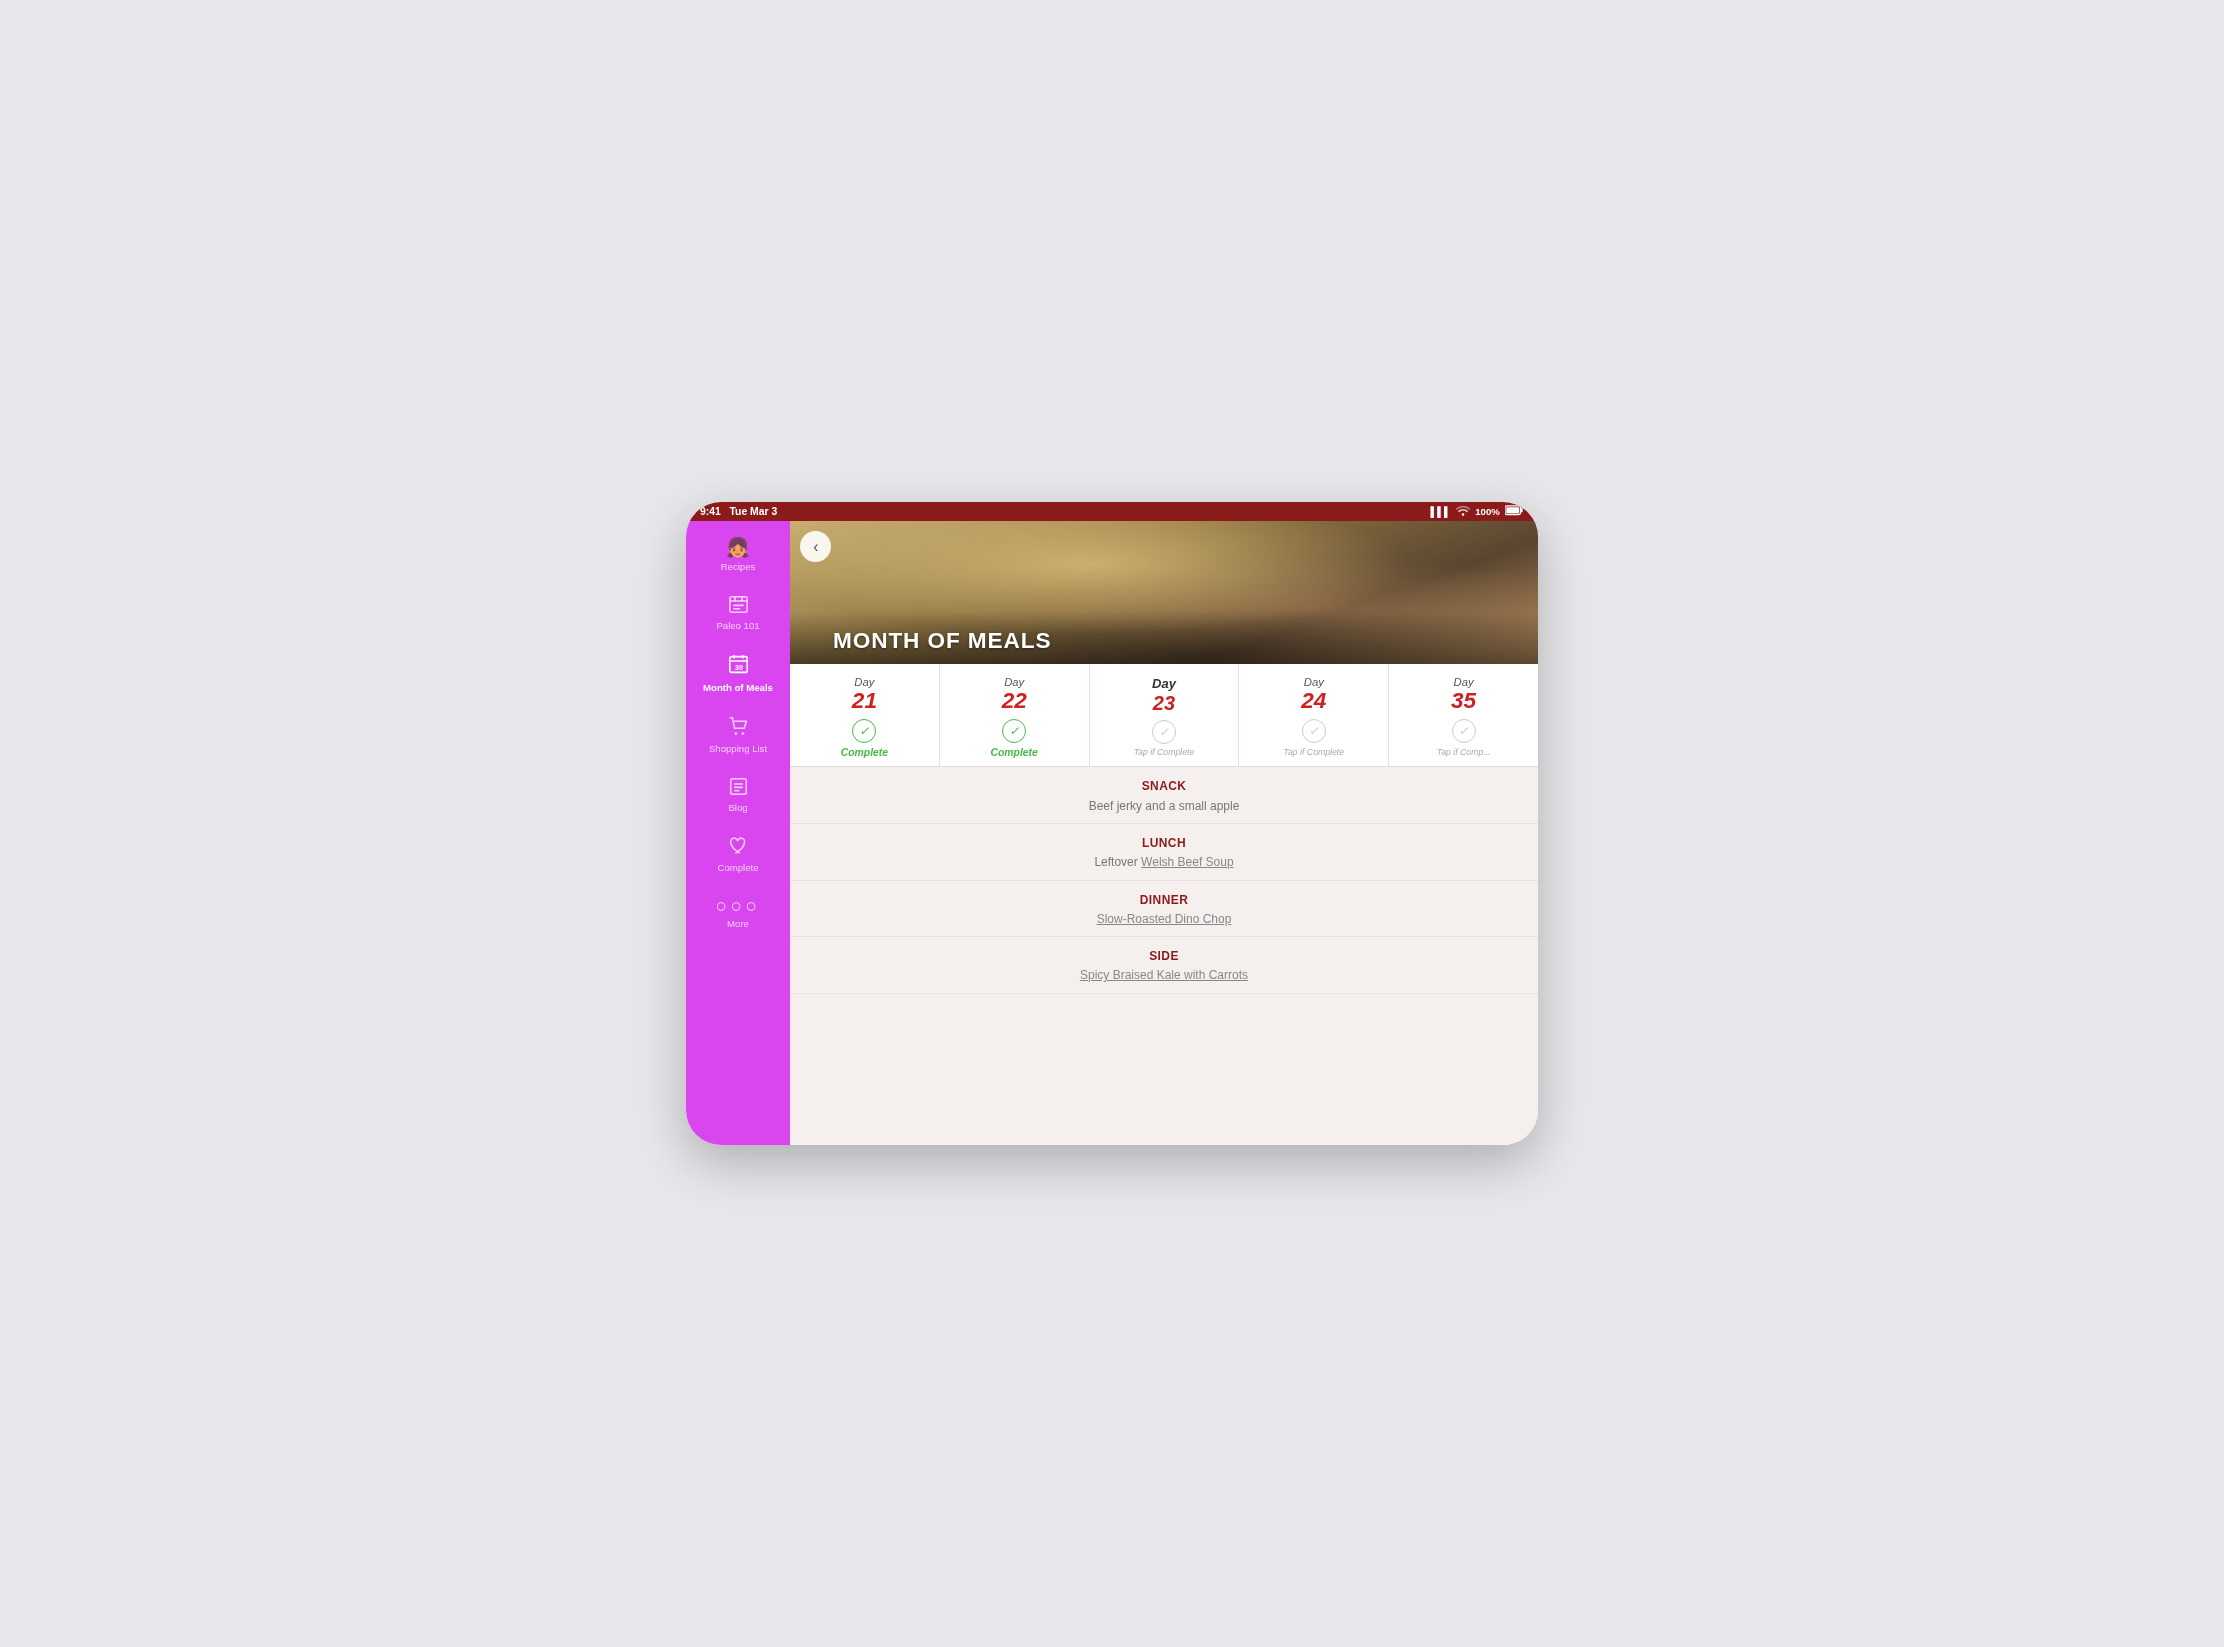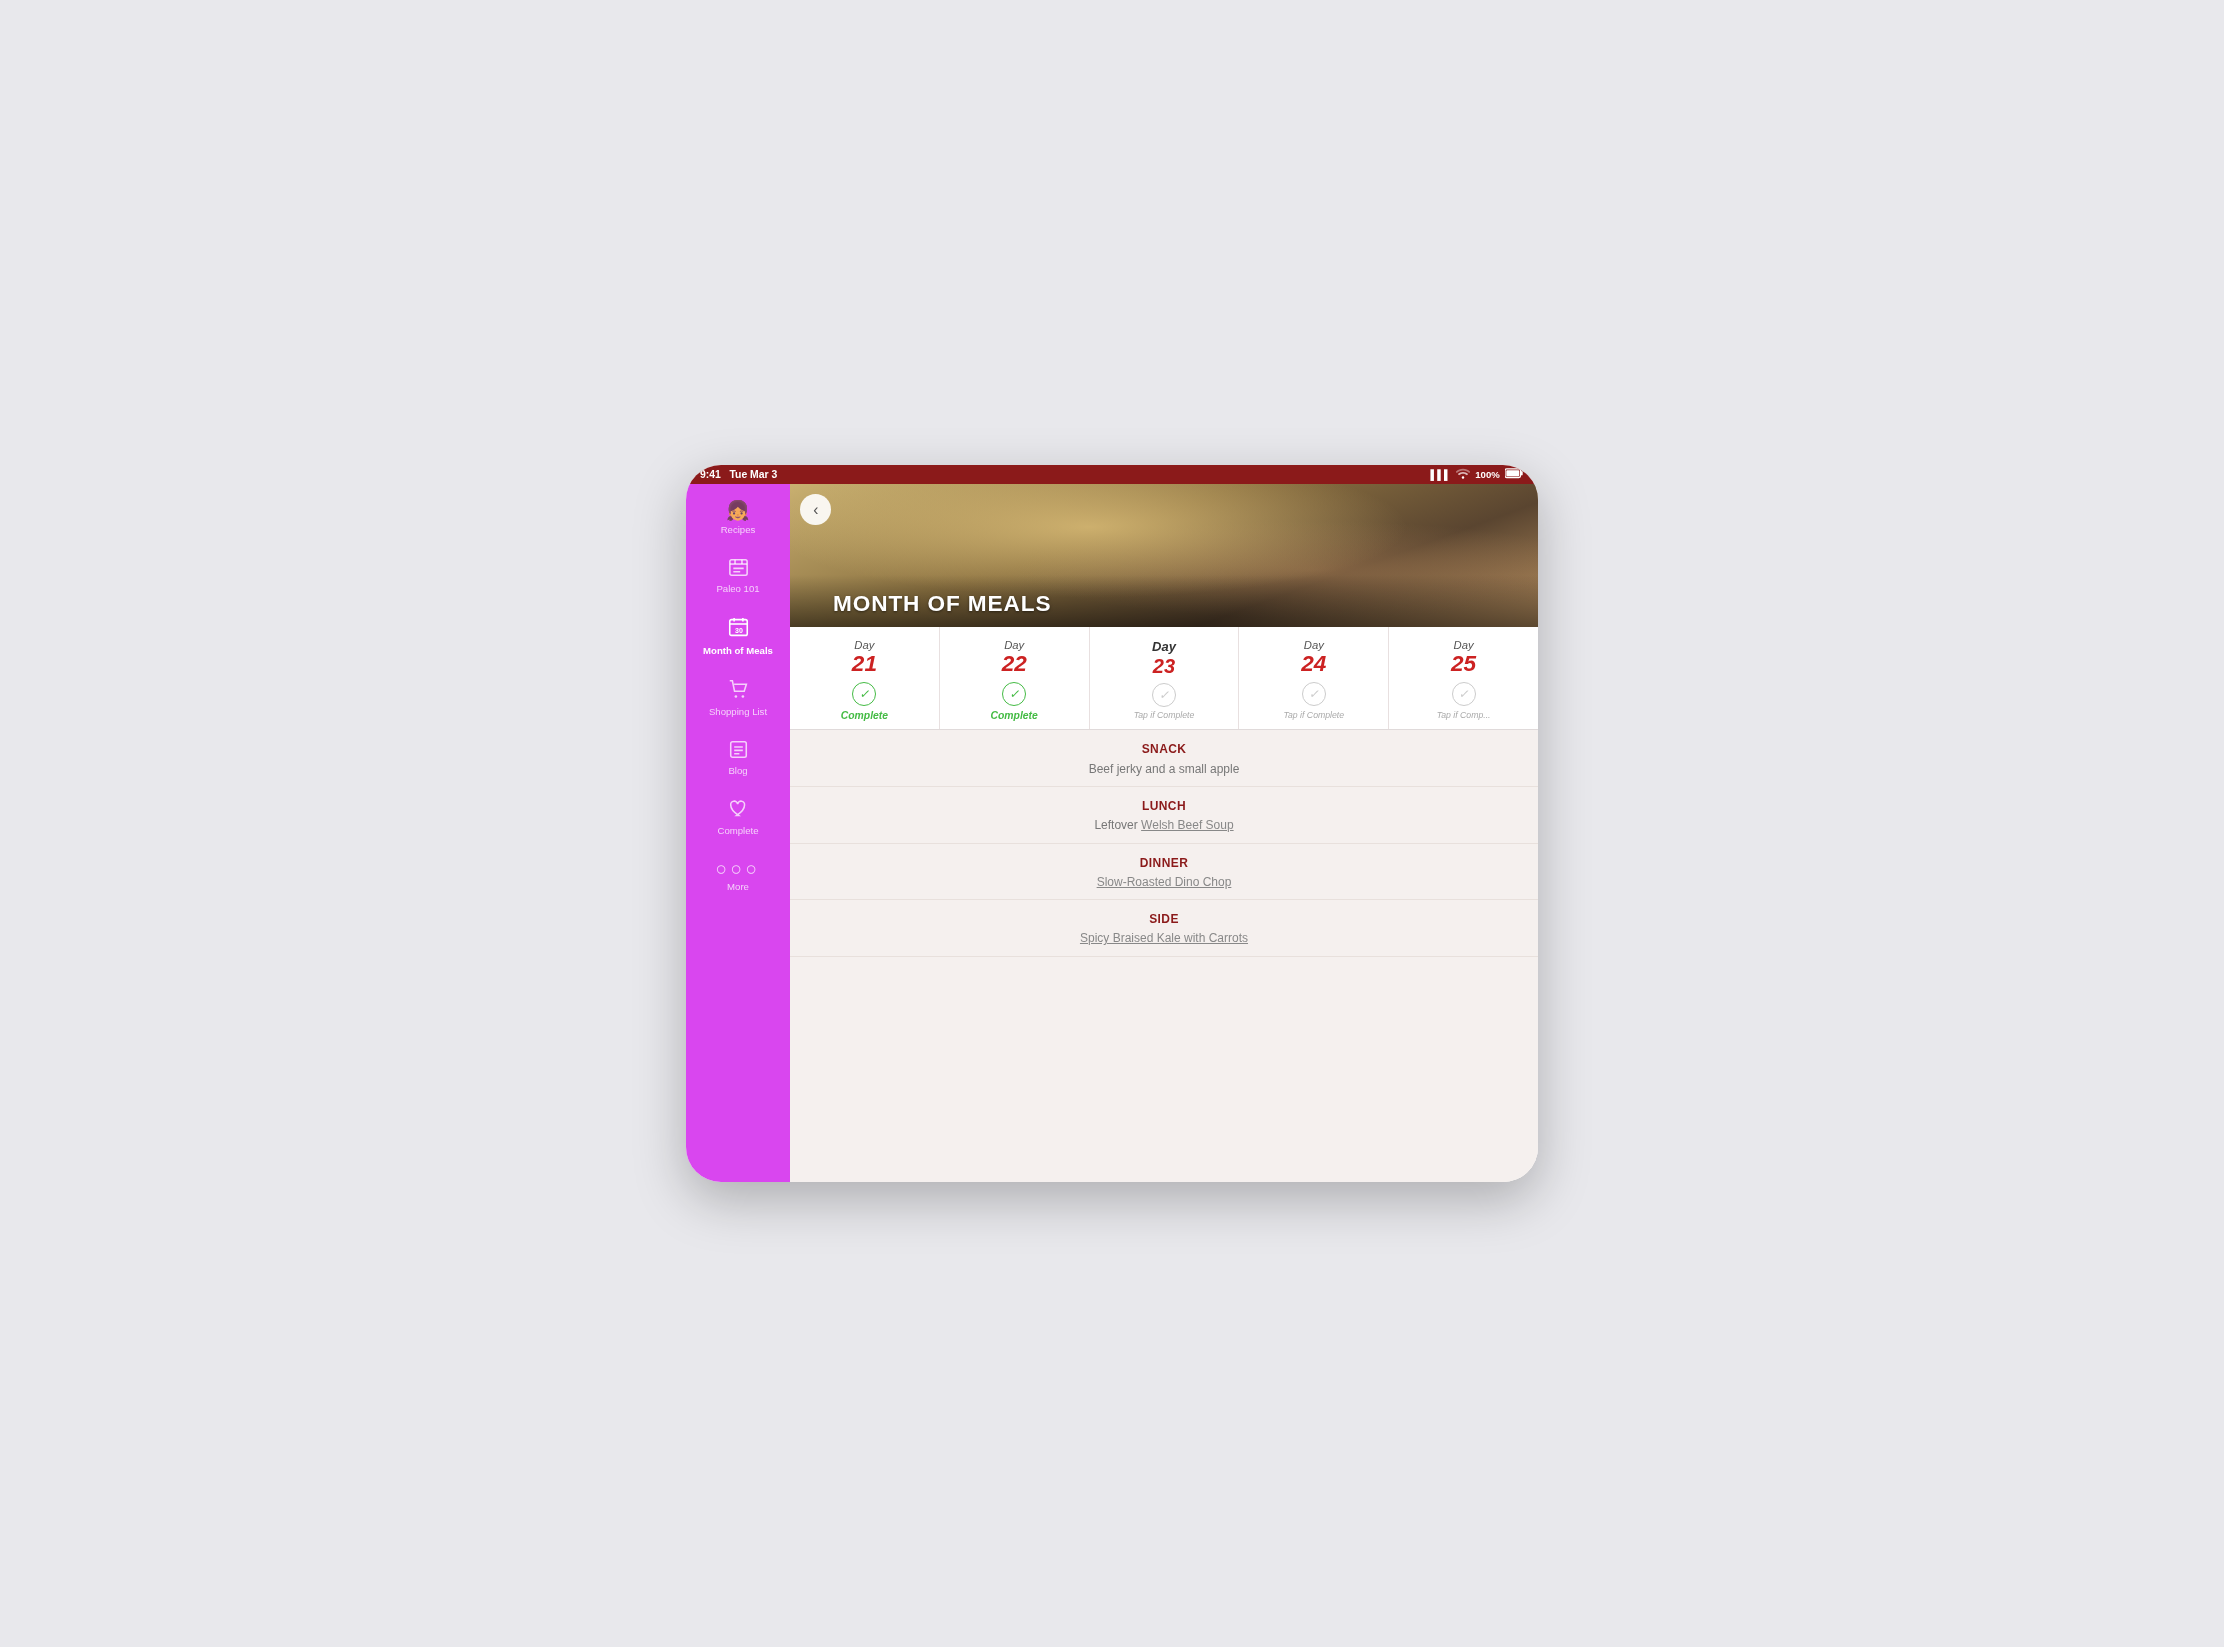--- a/index.html
+++ b/index.html
@@ -9,21 +9,21 @@
       align-items: center;
       justify-content: center;
       min-height: 100vh;
       font-family: -apple-system, BlinkMacSystemFont, 'Helvetica Neue', Arial, sans-serif;
     }
     .device-frame {
       background: #fff;
       border-radius: 35px;
       box-shadow: 0 17.4px 52px rgba(0,0,0,0.25);
       width: 852px;
-      height: 717px;
+      height: 643px;
       overflow: hidden;
       display: flex;
       flex-direction: column;
     }
     .status-bar {
       background: #8b1a1a;
       color: #fff;
       font-size: 10.4px;
       font-weight: 600;
       padding: 3.5px 14px;
@@ -378,21 +378,21 @@
 
         <div class="day-col">
           <span class="day-label">Day</span>
           <span class="day-number">24</span>
           <div class="tap-icon">✓</div>
           <span class="tap-text">Tap if Complete</span>
         </div>
 
         <div class="day-col">
           <span class="day-label">Day</span>
-          <span class="day-number">25</span>
+          <span class="day-number">35</span>
           <div class="tap-icon">✓</div>
           <span class="tap-text">Tap if Comp...</span>
         </div>
       </div>
 
       <div class="meal-list">
 
 
         <div class="meal-section">
           <div class="meal-type">SNACK</div>

